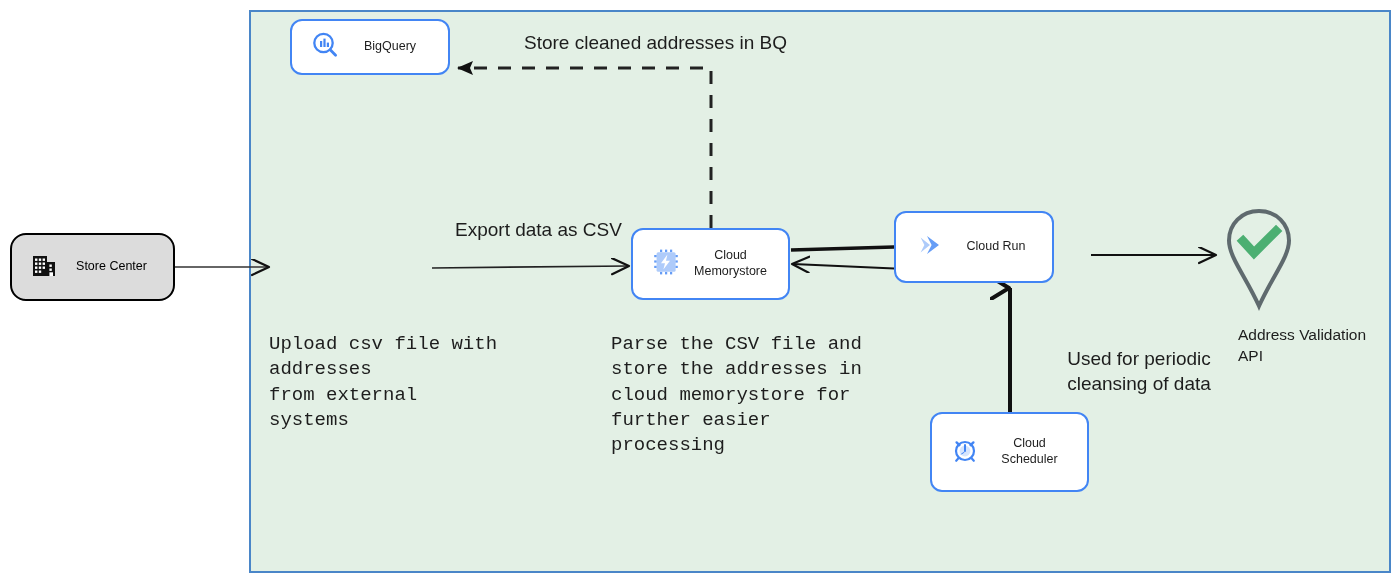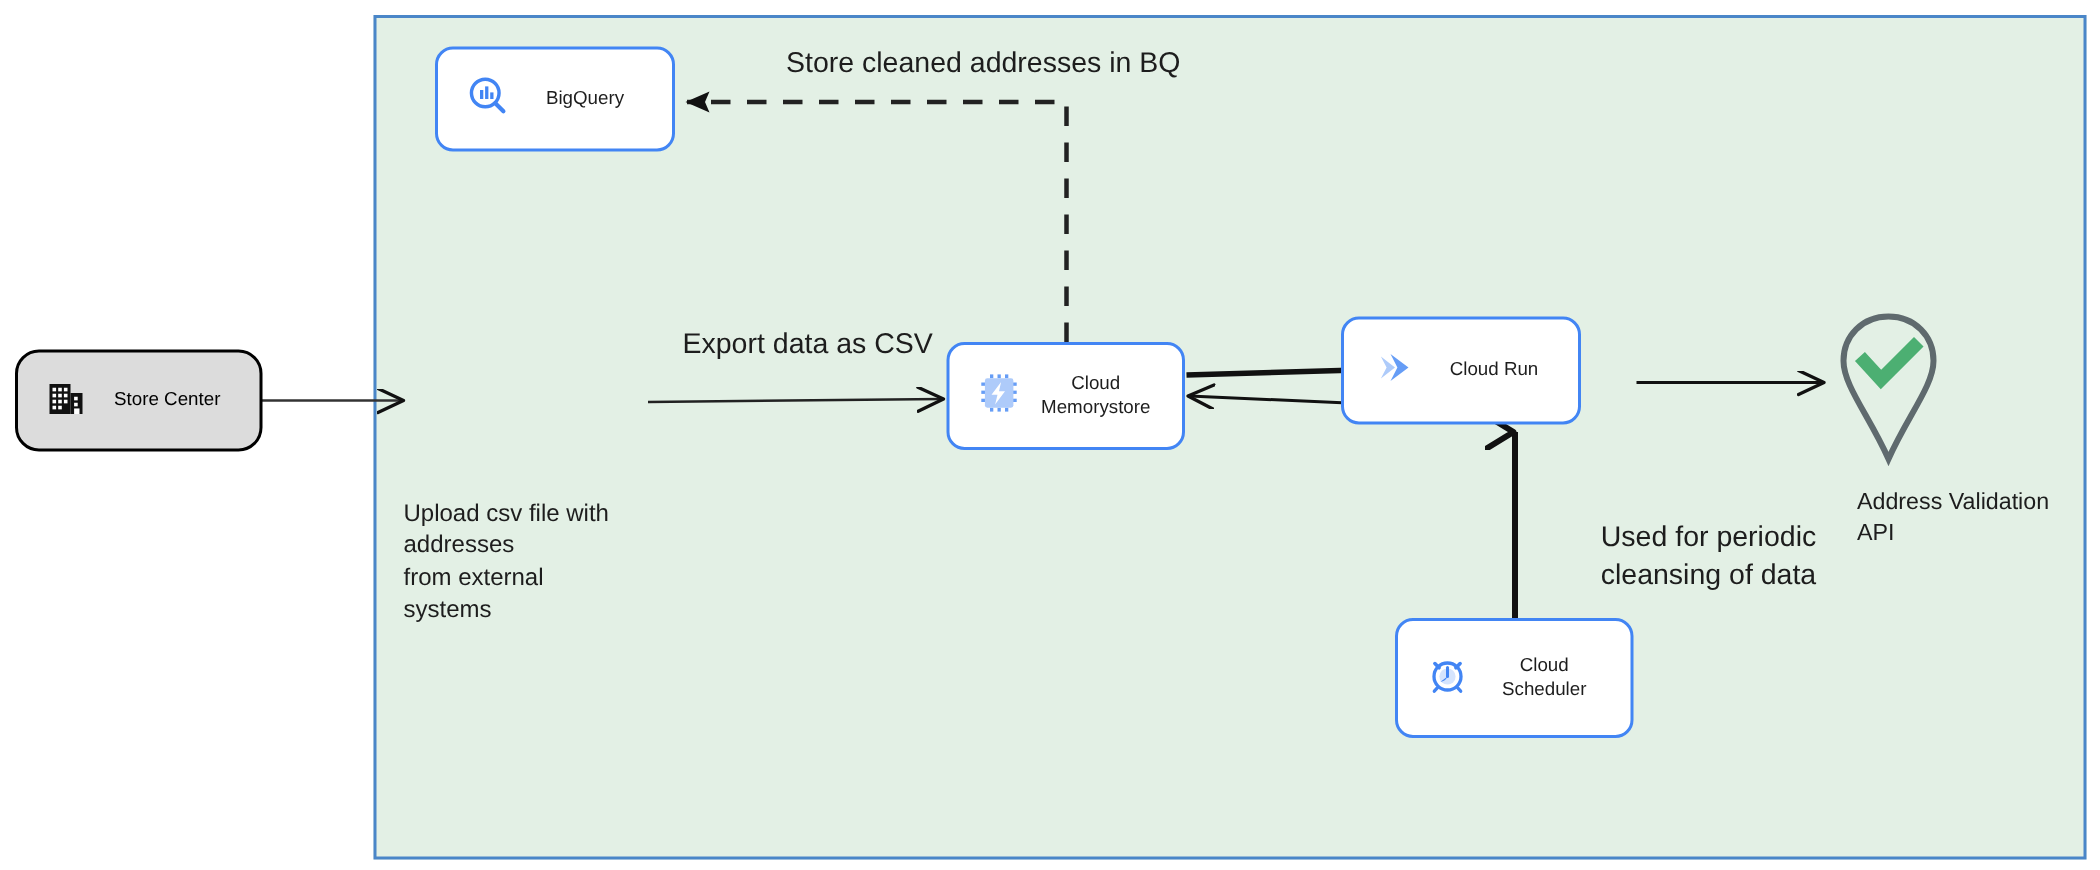--- a/index.html
+++ b/index.html
@@ -68,21 +68,21 @@
     border: 2px solid #4a86c8;
   }
 
   
   .ftext {
     position: absolute;
     color: #1d1d1d;
     white-space: pre-line;
   }
   .t-edge  { font-size: 19px; line-height: 1.3; }
-  .t-note  { font-size: 16px; line-height: 1.33; }
+  .t-note  { font-size: 19px; line-height: 1.33; font-family: Liberation Mono, monospace; }
   .t-api   { font-size: 15.5px; line-height: 1.35; }
 
   
   #node-addressapi {
     position: absolute;
     left: 1220px;
     top: 207px;
     width: 78px;
     height: 105px;
   }
@@ -159,21 +159,21 @@
             <rect x="8.8" y="19.5" width="2.4" height="2.4"></rect>
           <rect x="19.4" y="13.5" width="2.4" height="2.4"></rect>
             <rect x="19.4" y="17.5" width="2.4" height="2.4"></rect>
           <rect x="19.4" y="21.3" width="3.6" height="3.7"></rect>
         </g>
       </svg>
     </span>
     <span class="lbl">Store Center</span>
   </div>
 
-  <div class="node" id="node-bigquery" style="left:290px; top:31px; width:160px; height:70px;">
+  <div class="node" id="node-bigquery" style="left:290px; top:19px; width:160px; height:56px;">
     <span class="ic">
       <svg width="30" height="30" viewBox="0 0 30 30">
         <circle cx="13.5" cy="13" r="9.2" fill="none" stroke="#4285f4" stroke-width="2.3"></circle>
         <rect x="10" y="11" width="2.2" height="6" fill="#4285f4"></rect>
         <rect x="13.4" y="8.6" width="2.2" height="8.4" fill="#4285f4"></rect>
         <rect x="16.8" y="12.6" width="2.2" height="4.4" fill="#4285f4"></rect>
         <line x1="20.2" y1="19.8" x2="25.6" y2="25.2" stroke="#4285f4" stroke-width="2.8" stroke-linecap="round"></line>
       </svg>
     </span>
     <span class="lbl">BigQuery</span>
@@ -245,14 +245,18 @@
   <div class="ftext t-edge" style="left:455px; top:218px;">Export data as CSV</div>
 
   <div class="ftext t-edge" style="left:1029px; top:347px; width:220px;text-align:center;">Used for periodic
 cleansing of data</div>
 
   <div class="ftext t-note" style="left:269px; top:332px; width:240px;">Upload csv file with
 addresses
 from external
 systems</div>
 
+  <div class="ftext t-note" style="left:611px; top:332px; width:260px;">Parse the CSV file and
+store the addresses in
+cloud  memorystore for
+further easier processing</div>
 
 </div>
 
 </body></html>

